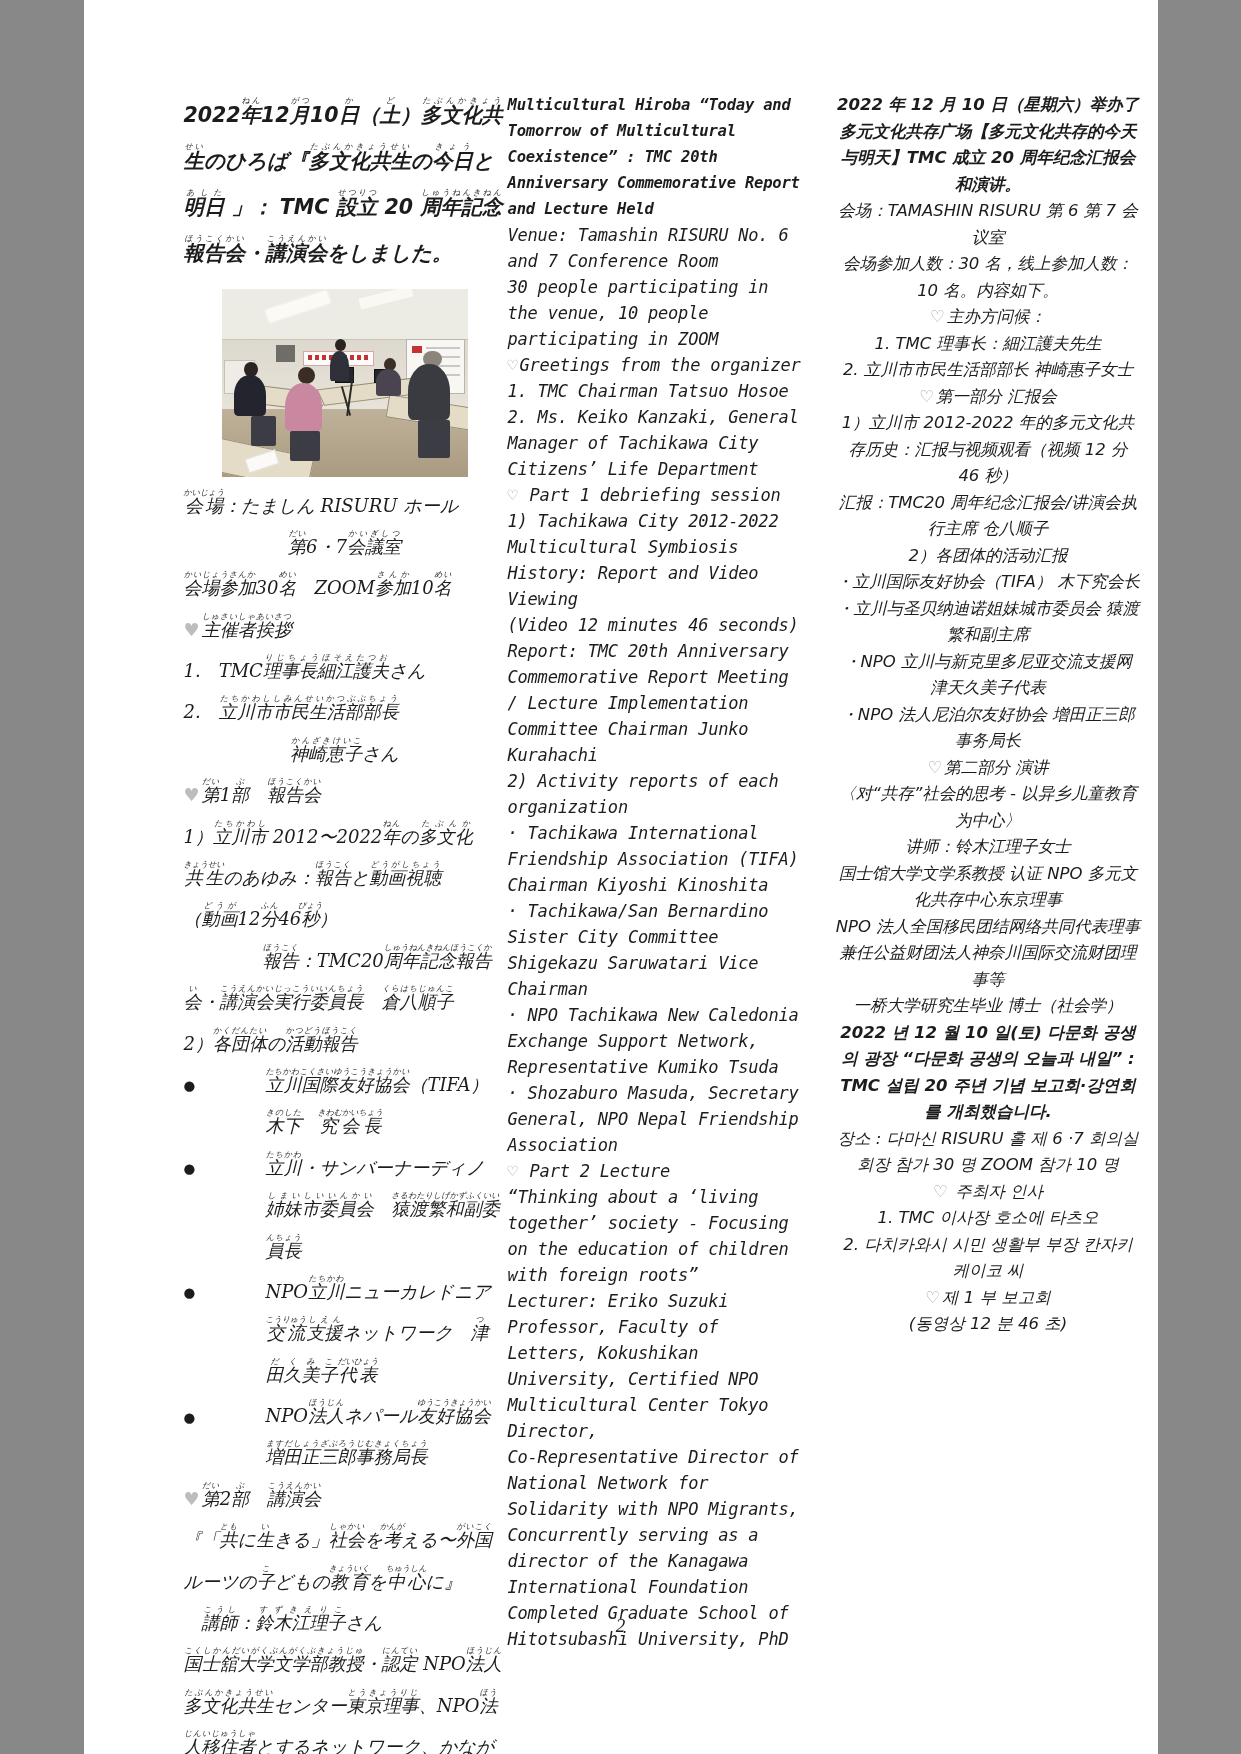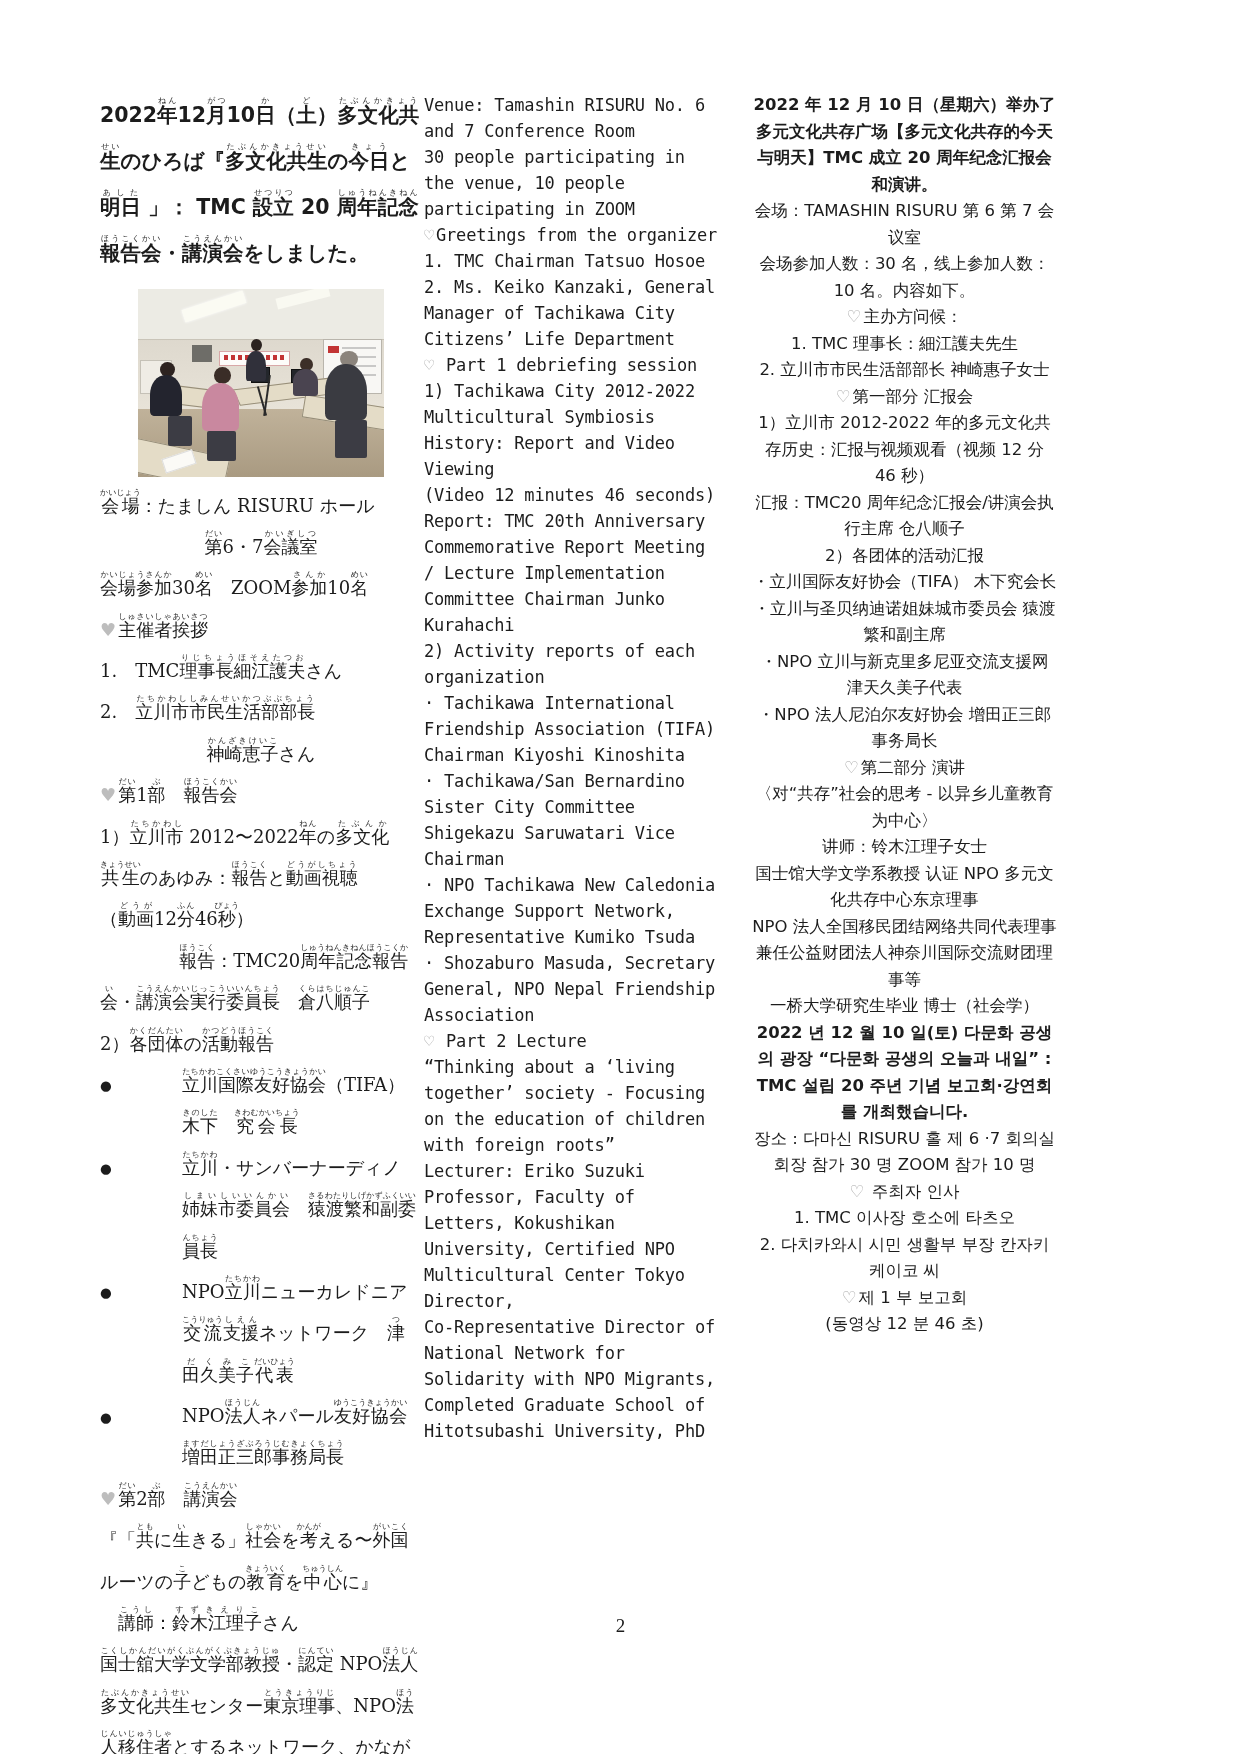--- a/index.html
+++ b/index.html
@@ -1,25 +1,26 @@
 <!DOCTYPE html>
 <html><head>
 <meta charset="utf-8">
 <style>
   html,body{margin:0;padding:0;background:#888;}
   .page{
     position:relative;
-    width:1241px;height:1754px;
+    width:1074px;height:1754px;
     margin:0 auto;
     background:#ffffff;
     box-sizing:border-box;
     padding:92px 0 0 100px;
     overflow:hidden;
     font-family:"DejaVu Sans", sans-serif;
     color:#1c1c1c;
+    font-style:italic;
   }
   .columns{display:flex;align-items:flex-start;}
   .col{box-sizing:border-box;}
   .col-left{width:322px;}
   .col-mid{width:296px;margin-left:2px;margin-right:32px;}
   .col-right{width:305px;}
 
   
   .line{margin:0;padding:0;}
 
@@ -187,39 +188,41 @@
           <p class="line  blt"><span class="bullet">●</span>NPO<ruby>法人<rt>ほうじん</rt></ruby>ネパール<ruby>友好協会<rt>ゆうこうきょうかい</rt></ruby>　<ruby>増田正三郎事務局長<rt>ますだしょうざぶろうじむきょくちょう</rt></ruby></p>
           <p class="line "><span class="heart hf">♥</span><ruby>第<rt>だい</rt></ruby>2<ruby>部<rt>ぶ</rt></ruby>　<ruby>講演会<rt>こうえんかい</rt></ruby></p>
           <p class="line ">『「<ruby>共<rt>とも</rt></ruby>に<ruby>生<rt>い</rt></ruby>きる」<ruby>社会<rt>しゃかい</rt></ruby>を<ruby>考<rt>かんが</rt></ruby>える〜<ruby>外国<rt>がいこく</rt></ruby>ルーツの<ruby>子<rt>こ</rt></ruby>どもの<ruby>教育<rt>きょういく</rt></ruby>を<ruby>中心<rt>ちゅうしん</rt></ruby>に』</p>
           <p class="line ">　<ruby>講師<rt>こうし</rt></ruby>：<ruby>鈴木江理子<rt>すずきえりこ</rt></ruby>さん</p>
           <p class="line "><ruby>国士舘大学文学部教授<rt>こくしかんだいがくぶんがくぶきょうじゅ</rt></ruby>・<ruby>認定<rt>にんてい</rt></ruby> NPO<ruby>法人多文化共生<rt>ほうじんたぶんかきょうせい</rt></ruby>センター<ruby>東京理事<rt>とうきょうりじ</rt></ruby>、NPO<ruby>法人移住者<rt>ほうじんいじゅうしゃ</rt></ruby>とするネットワーク、かながわを　、（）</p>
         </div>
     </section>
 
     <section class="col col-mid">
       <div>
+          <p class="line ttl">Multicultural Hiroba “Today and Tomorrow of Multicultural Coexistence” : TMC 20th Anniversary Commemorative Report and Lecture Held</p>
           <p class="line ">Venue: Tamashin RISURU No. 6 and 7 Conference Room</p>
           <p class="line ">30 people participating in the venue, 10 people participating in ZOOM</p>
           <p class="line "><span class="heart">♡</span>Greetings from the organizer</p>
           <p class="line ">1. TMC Chairman Tatsuo Hosoe</p>
           <p class="line ">2. Ms. Keiko Kanzaki, General Manager of Tachikawa City Citizens’ Life Department</p>
           <p class="line "><span class="heart">♡</span> Part 1 debriefing session</p>
           <p class="line ">1) Tachikawa City 2012-2022 Multicultural Symbiosis History: Report and Video Viewing</p>
           <p class="line ">(Video 12 minutes 46 seconds)</p>
           <p class="line ">Report: TMC 20th Anniversary Commemorative Report Meeting / Lecture Implementation Committee Chairman Junko Kurahachi</p>
           <p class="line ">2) Activity reports of each organization</p>
           <p class="line ">· Tachikawa International Friendship Association (TIFA) Chairman Kiyoshi Kinoshita</p>
           <p class="line ">· Tachikawa/San Bernardino Sister City Committee Shigekazu Saruwatari Vice Chairman</p>
           <p class="line ">· NPO Tachikawa New Caledonia Exchange Support Network, Representative Kumiko Tsuda</p>
           <p class="line ">· Shozaburo Masuda, Secretary General, NPO Nepal Friendship Association</p>
           <p class="line "><span class="heart">♡</span> Part 2 Lecture</p>
           <p class="line ">“Thinking about a ‘living together’ society - Focusing on the education of children with foreign roots”</p>
           <p class="line ">Lecturer: Eriko Suzuki</p>
           <p class="line ">Professor, Faculty of Letters, Kokushikan University, Certified NPO Multicultural Center Tokyo Director,</p>
           <p class="line ">Co-Representative Director of National Network for Solidarity with NPO Migrants,</p>
+          <p class="line ">Concurrently serving as a director of the Kanagawa International Foundation</p>
           <p class="line ">Completed Graduate School of Hitotsubashi University, PhD</p>
         </div>
     </section>
 
     <section class="col col-right">
       <div>
           <p class="line ttl">2022 年 12 月 10 日（星期六）举办了多元文化共存广场【多元文化共存的今天与明天】TMC 成立 20 周年纪念汇报会和演讲。</p>
           <p class="line ">会场：TAMASHIN RISURU 第 6 第 7 会议室</p>
           <p class="line ">会场参加人数：30 名，线上参加人数：10 名。内容如下。</p>
           <p class="line "><span class="heart">♡</span>主办方问候：</p>

